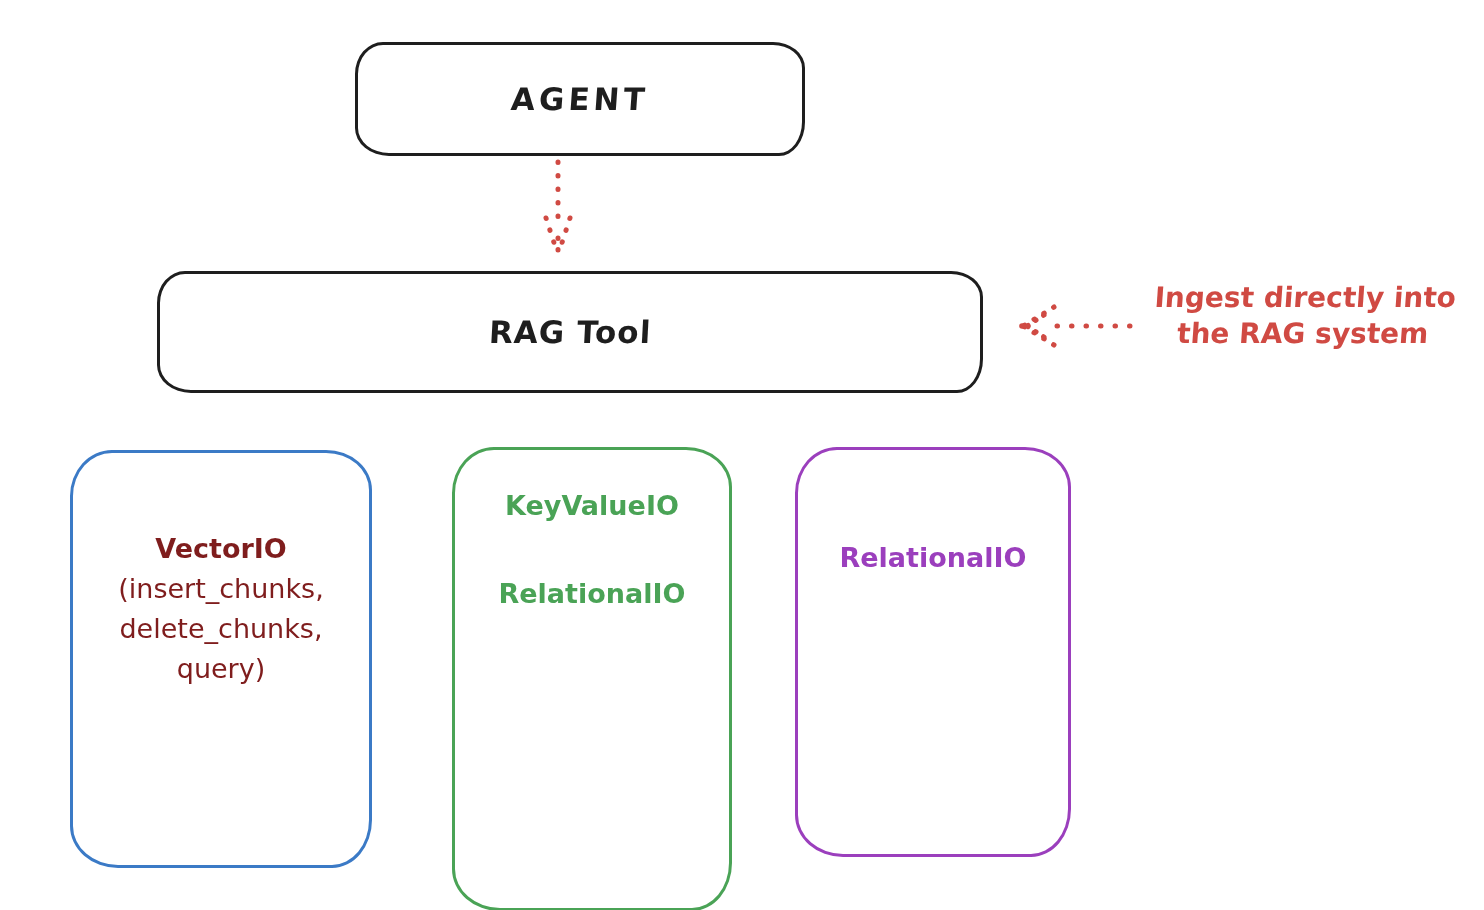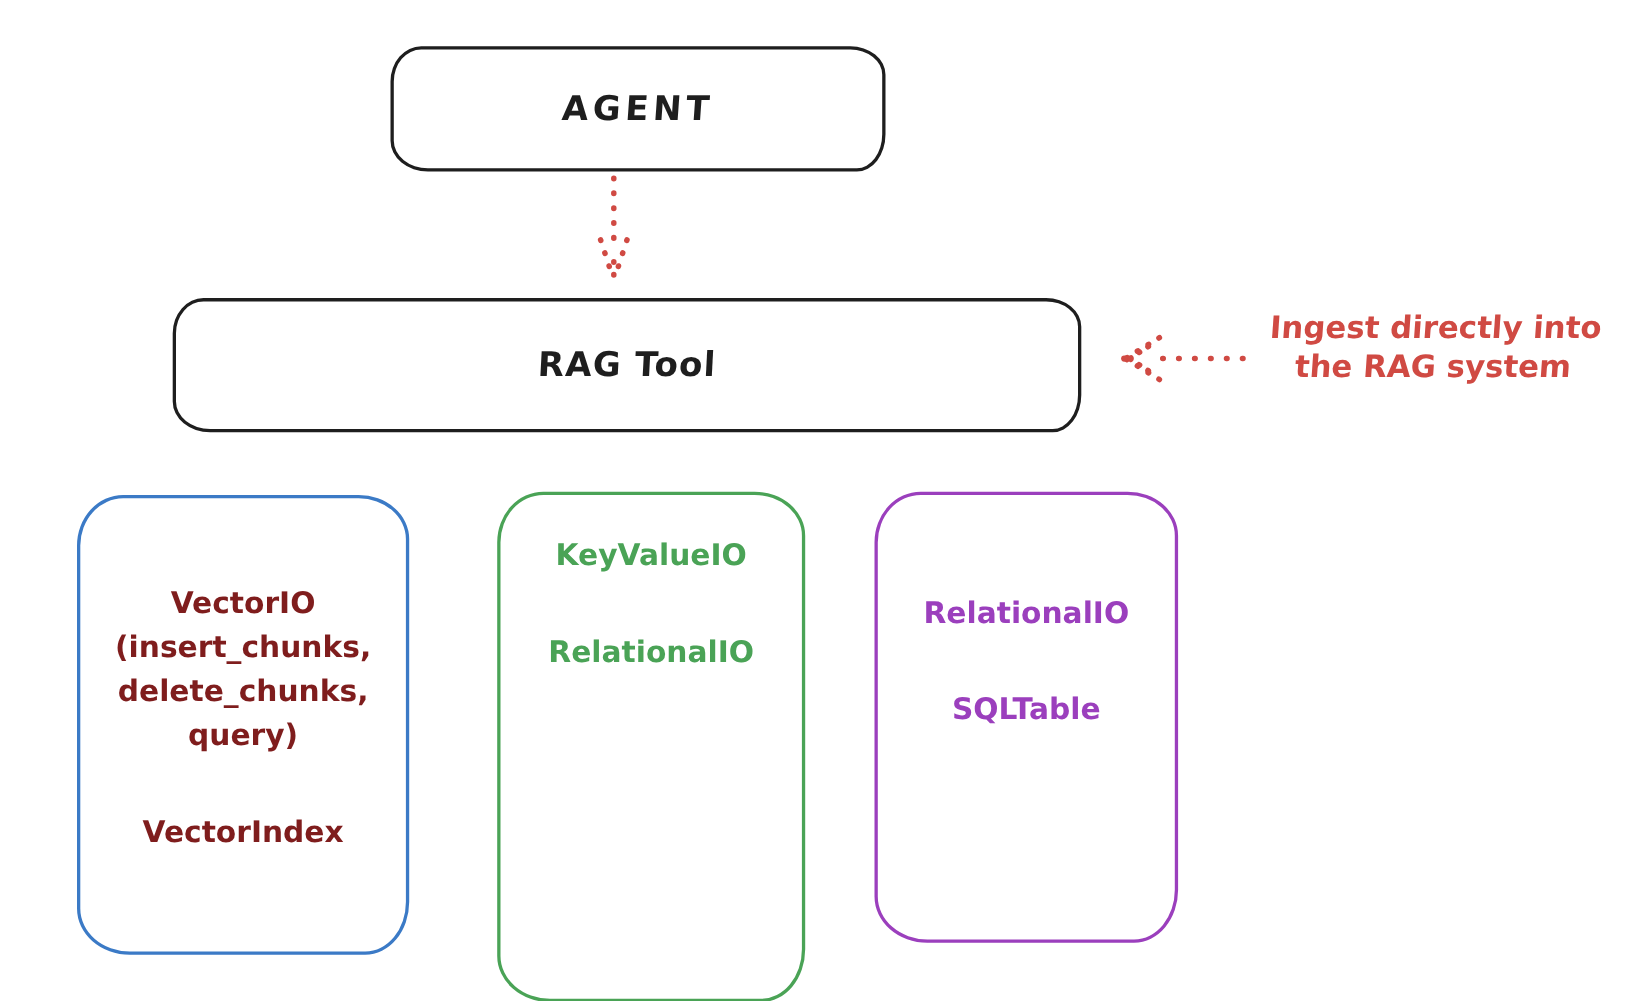--- a/index.html
+++ b/index.html
@@ -60,21 +60,21 @@
   .store-keyvalue  { left: 452px; top: 447px; width: 280px; height: 464px; padding-top: 36px; }
   .store-relational{ left: 795px; top: 447px; width: 276px; height: 410px; padding-top: 88px; }
   .store-name {
     font-size: 27px;
     font-weight: 700;
     line-height: 40px;
     white-space: pre-line;
   }
   .store-methods {
     font-size: 27px;
-    font-weight: 700;
+    font-weight: 400;
     line-height: 40px;
     white-space: pre-line;
   }
   .store-index {
     font-size: 27px;
     font-weight: 700;
     line-height: 40px;
     margin-top: 48px;
     white-space: pre-line;
   }
@@ -126,26 +126,24 @@
   <div class="annotation" style="color: rgb(208, 74, 67);">
     <div>Ingest directly into</div>
     <div>the RAG system</div>
   </div>
 
   <div class="sketchbox store-box store-vector" style="border-color: rgb(59, 122, 198); color: #7f1d1d;">
     <div class="store-name">VectorIO</div>
     <div class="store-methods">(insert_chunks,
 delete_chunks,
 query)</div>
-    <div class="store-index">VectorIndex</div>
   </div>
 
   <div class="sketchbox store-box store-keyvalue" style="border-color: rgb(74, 163, 86); color: rgb(74, 163, 86);">
     <div class="store-name">KeyValueIO</div>
     <div class="store-index">RelationalIO</div>
   </div>
 
   <div class="sketchbox store-box store-relational" style="border-color: rgb(155, 63, 189); color: rgb(155, 63, 189);">
     <div class="store-name">RelationalIO</div>
-    <div class="store-index">SQLTable</div>
   </div>
 
 </div>
 
 </body></html>

